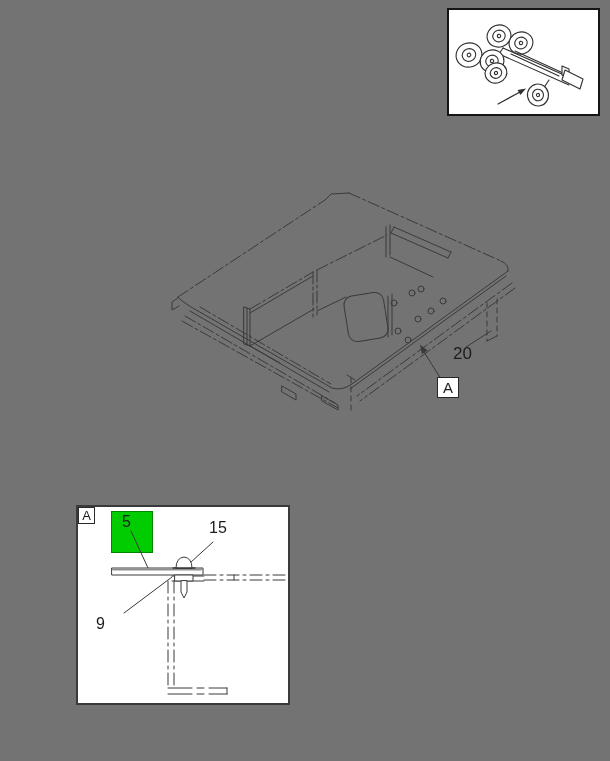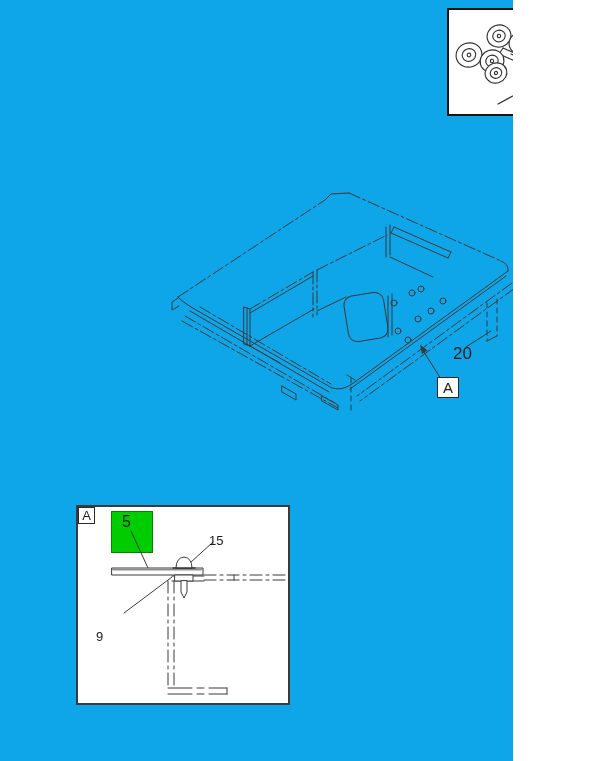--- a/index.html
+++ b/index.html
@@ -1,17 +1,17 @@
 <!DOCTYPE html>
 <html><head>
 <meta charset="utf-8">
 <style>
   html,body{margin:0;padding:0;background:#ffffff;}
   .canvas{
-    position:relative;width:513px;height:761px;background:#0ea5e9;
+    position:relative;width:610px;height:761px;background:#737373;
     font-family:"Liberation Sans", sans-serif;color:#1c1c1c;overflow:hidden;
   }
   svg{display:block;}
   .ph  {stroke-dasharray:12 3 3 3;}
   .hd  {stroke-dasharray:5 4;}
   .ph2 {stroke-dasharray:12 4 3 4;}
   .ph3 {stroke-dasharray:24 5 7 5;}
 
   
   .inset{
@@ -42,21 +42,21 @@
   .frame-flag{
     position:absolute;left:0;top:0;width:17px;height:17px;
     border:1.5px solid #2a2a2a;background:#fff;box-sizing:border-box;
     display:flex;align-items:center;justify-content:center;font-size:13px;
   }
   .highlight{
     position:absolute;left:33px;top:4px;width:42px;height:42px;
     background:#00cc00;border:1px solid rgba(0,0,0,0.35);box-sizing:border-box;
     font-size:16px;padding:1px 0 0 10px;
   }
-  .d-callout{position:absolute;font-size:13px;line-height:17px;margin-top:13px;}
+  .d-callout{position:absolute;font-size:16px;line-height:17px;}
   .c15{left:131px;top:12px;}
   .c10{left:18px;top:108px;}
 </style>
 </head>
 <body>
 
 <div class="canvas">
 
   <div class="inset">
     <svg viewBox="0 0 149 104" width="149" height="104">

